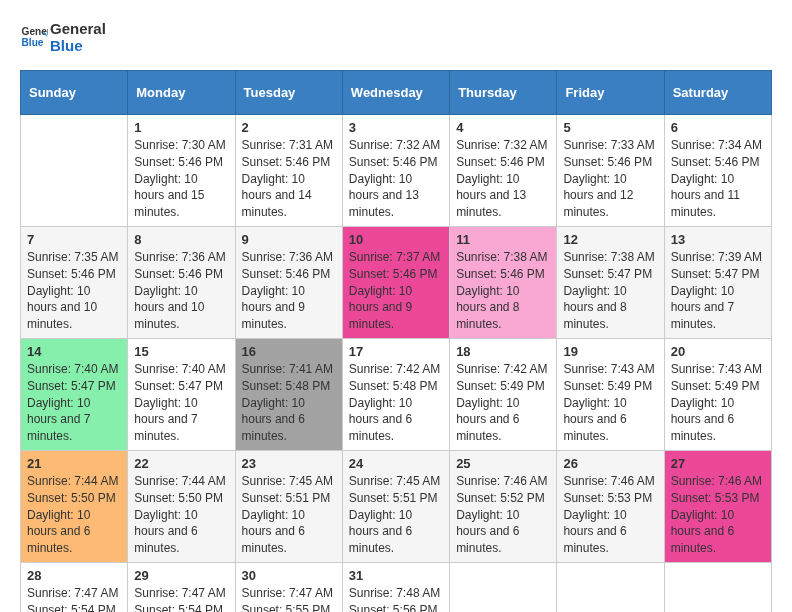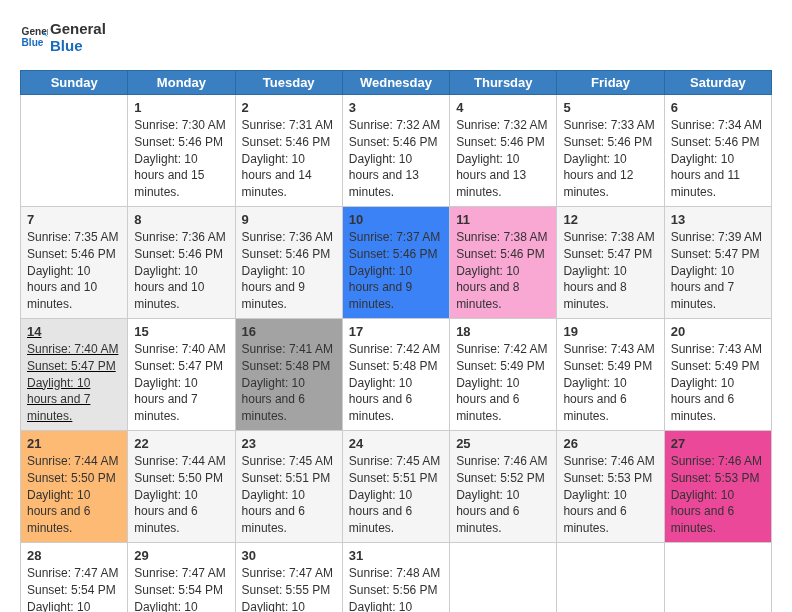--- a/index.html
+++ b/index.html
@@ -38,22 +38,22 @@
       color: #555;
     }
     table {
       width: 100%;
       border-collapse: collapse;
       border: 1px solid #ccc;
     }
     thead th {
       background-color: #3a7fc1;
       color: #fff;
-      text-align: center;
-      padding: 4px 8px;
+      text-align: left;
+      padding: 14px 8px;
       font-size: 13px;
       font-weight: bold;
       border: 1px solid #2a6aa0;
     }
     td {
       vertical-align: top;
       border: 1px solid #ccc;
       padding: 5px 6px;
       width: 107px;
       min-height: 80px;
@@ -175,21 +175,21 @@
 Daylight: 10 hours
 and 10 minutes.</div>
         </td>
         <td style="background-color: rgb(245, 245, 245);">
           <span class="day-num">9</span>
           <div class="day-info">Sunrise: 7:36 AM
 Sunset: 5:46 PM
 Daylight: 10 hours
 and 9 minutes.</div>
         </td>
-        <td style="background-color: #3b82f6;">
+        <td style="background-color: #ec4899;">
           <span class="day-num">10</span>
           <div class="day-info">Sunrise: 7:37 AM
 Sunset: 5:46 PM
 Daylight: 10 hours
 and 9 minutes.</div>
         </td>
         <td style="background-color: #f9a8d4;">
           <span class="day-num">11</span>
           <div class="day-info">Sunrise: 7:38 AM
 Sunset: 5:46 PM
@@ -205,21 +205,21 @@
         </td>
         <td style="background-color: rgb(245, 245, 245);">
           <span class="day-num">13</span>
           <div class="day-info">Sunrise: 7:39 AM
 Sunset: 5:47 PM
 Daylight: 10 hours
 and 7 minutes.</div>
         </td>
       </tr>
       <tr>
-        <td style="background-color: #e5e5e5; text-decoration: underline;">
+        <td style="background-color: #86efac;">
           <span class="day-num">14</span>
           <div class="day-info">Sunrise: 7:40 AM
 Sunset: 5:47 PM
 Daylight: 10 hours
 and 7 minutes.</div>
         </td>
         <td style="background-color: rgb(255, 255, 255);">
           <span class="day-num">15</span>
           <div class="day-info">Sunrise: 7:40 AM
 Sunset: 5:47 PM

